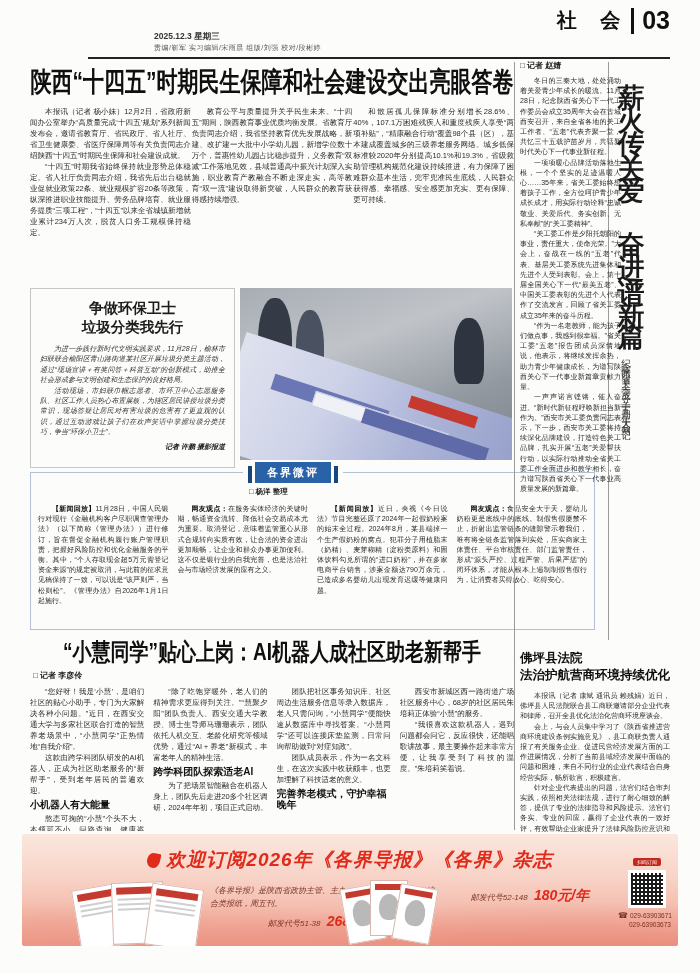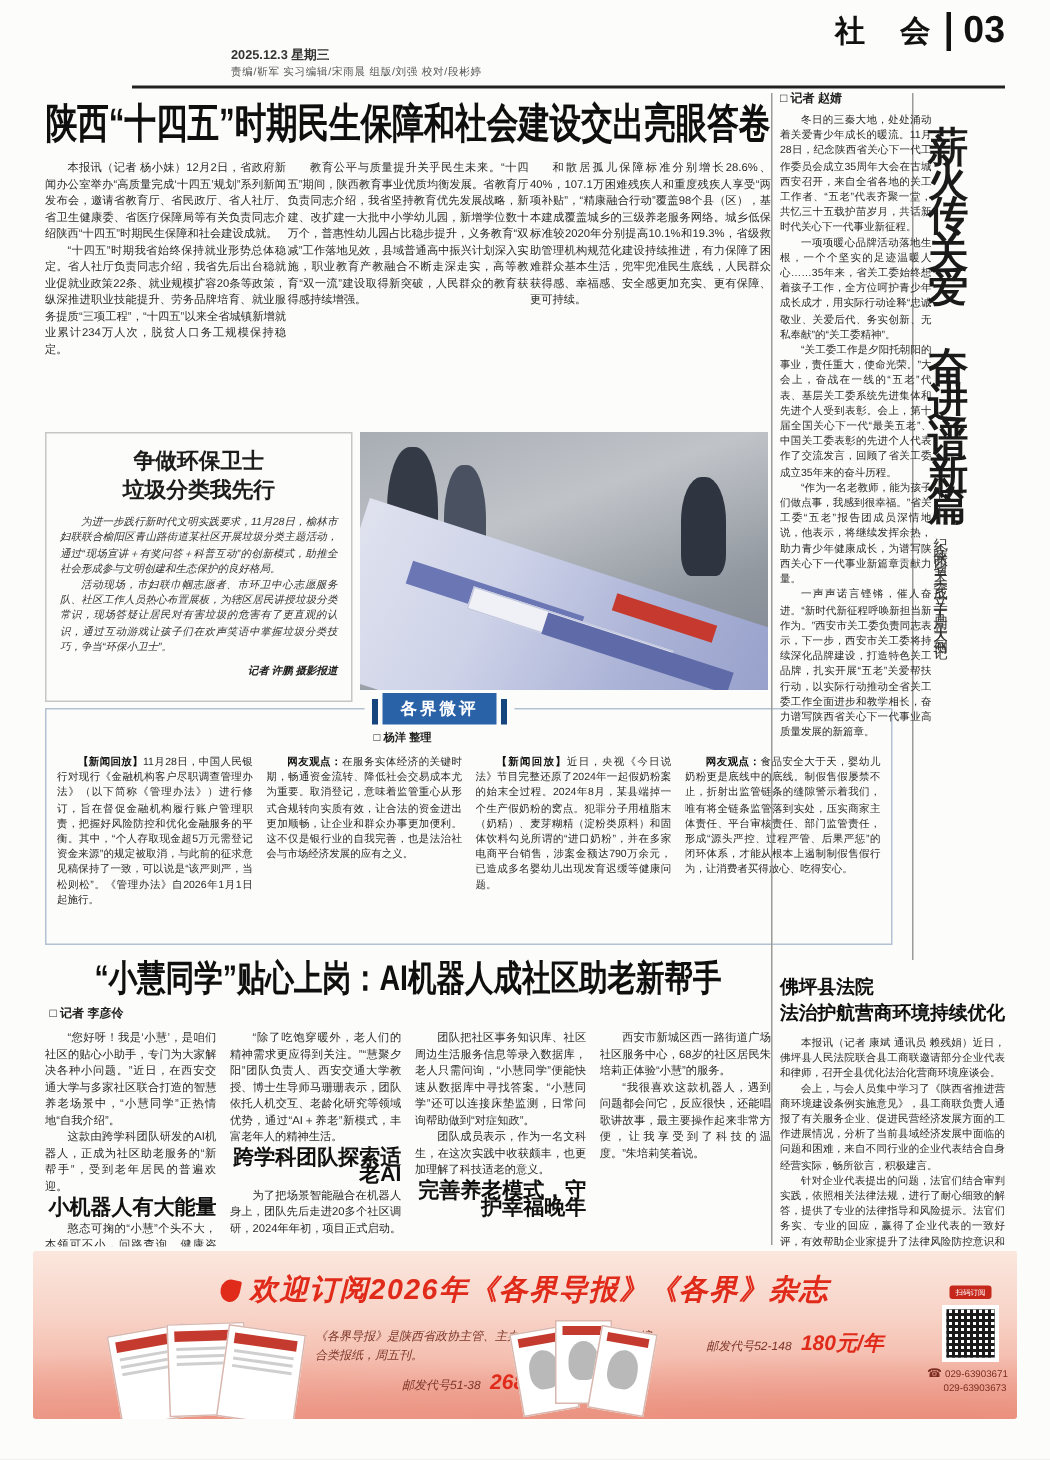--- a/index.html
+++ b/index.html
@@ -61,21 +61,21 @@
   .wp-byline { position:absolute; left:218px; top:14px; font-size:7.5px; font-weight:bold; color:#222; }
   .wp-cols { left:7px; top:31px; width:549px; height:120px; gap:9px; position:absolute; display:flex; }
   
   .ai-headline {
     position:absolute; left:30px; top:636px; width:484px; text-align:center;
     font-size:19px; font-weight:900; color:#0f0f0f; transform:scaleY(1.25);
     transform-origin:top center; white-space:nowrap;
   }
   .ai-byline { position:absolute; left:33px; top:670px; font-size:8px; font-weight:bold; color:#222; }
   .ai-cols { left:30px; top:686px; width:484px; height:145px; gap:9px; }
-  .sub-head { text-align:right; font-weight:900; font-size:14px; color:#111; margin:3px 0; text-indent:0 !important; }
+  .sub-head { text-align:left; font-weight:900; font-size:10px; color:#111; margin:3px 0; text-indent:0 !important; }
   
   .v-divider { position:absolute; width:1px; background:#9a9a96; }
   .rc-byline { position:absolute; left:520px; top:60px; font-size:8px; font-weight:bold; color:#222; }
   .rc-body { position:absolute; left:520px; top:76px; width:101px; height:560px; overflow:hidden; text-align:justify; }
   
   .sidebar { position:absolute; left:614px; top:62px; height:578px; writing-mode:vertical-rl; display:flex; }
   .sb-title {
     font-size:27px; font-weight:900; color:#1a1a1a; letter-spacing:23px;
     font-family:"DejaVu Serif", serif; line-height:34px;
   }

